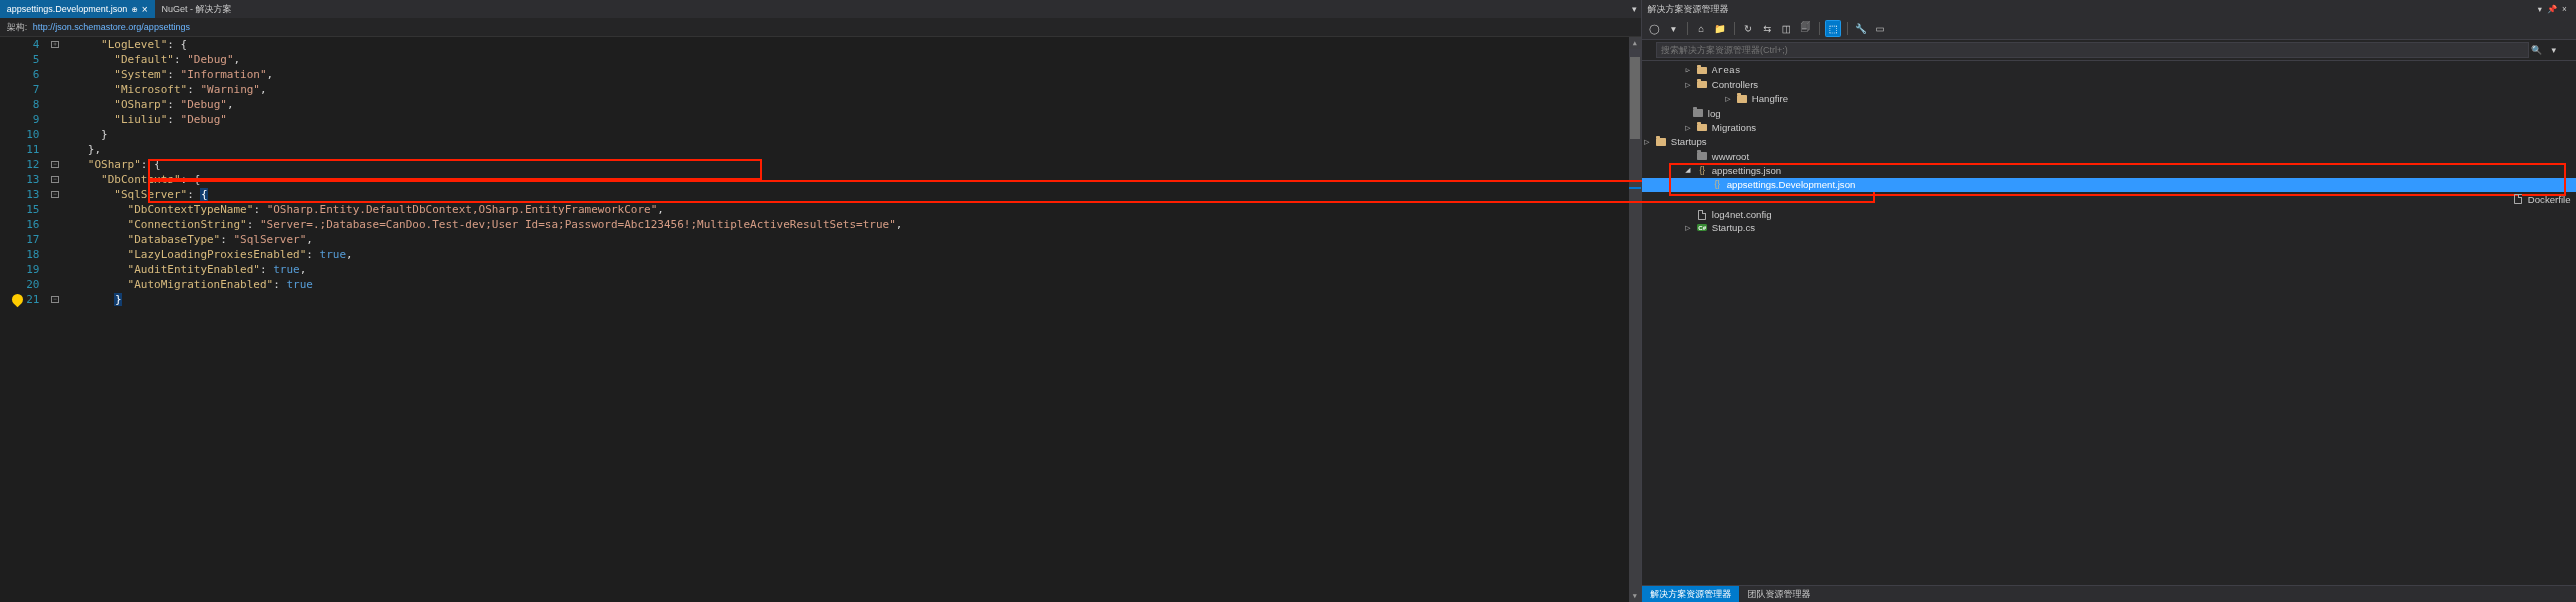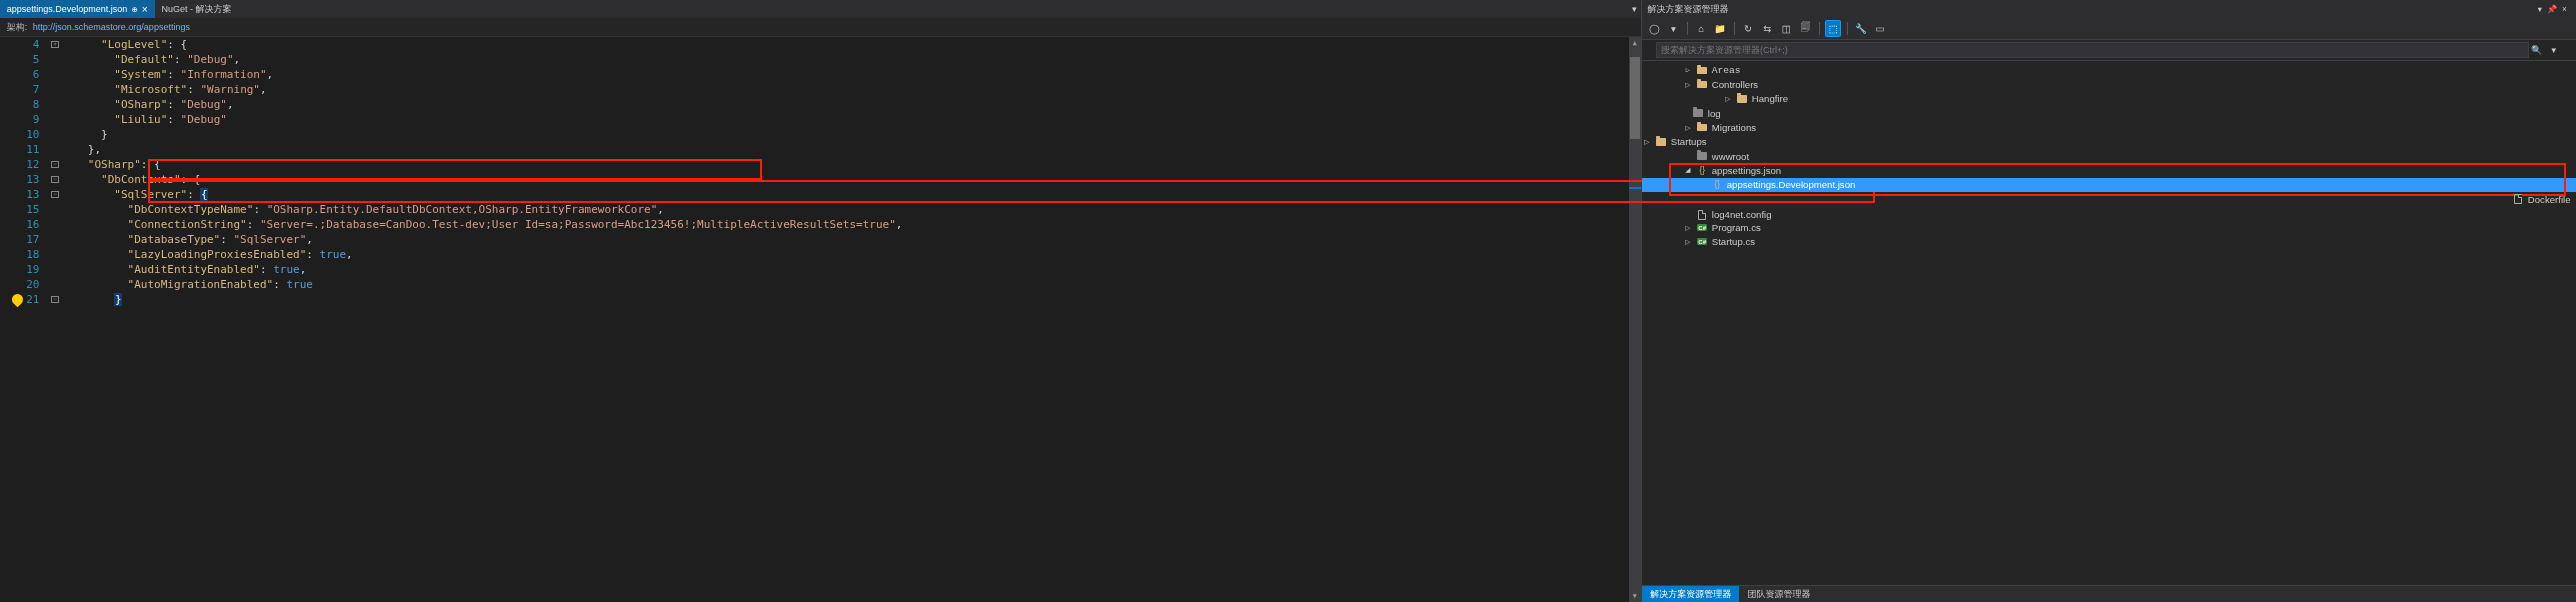--- a/index.html
+++ b/index.html
@@ -279,27 +279,20 @@
         <span class="icon">
           <div class="file-icon"></div>
         </span>
         <span>log4net.config</span>
       </div>
       <div class="tree-item" style="padding-left: 41px;">
         <span class="exp">▷</span>
         <span class="icon">
           <span class="cs-icon">C#</span>
         </span>
-        <span>Program.cs</span>
-      </div>
-      <div class="tree-item" style="padding-left: 41px;">
-        <span class="exp">▷</span>
-        <span class="icon">
-          <span class="cs-icon">C#</span>
-        </span>
         <span>Startup.cs</span>
       </div>
     </div>
 
   <div class="panel-tabs">
     <div class="panel-tab active">解决方案资源管理器</div>
     <div class="panel-tab">团队资源管理器</div>
   </div>
 </div>
 

